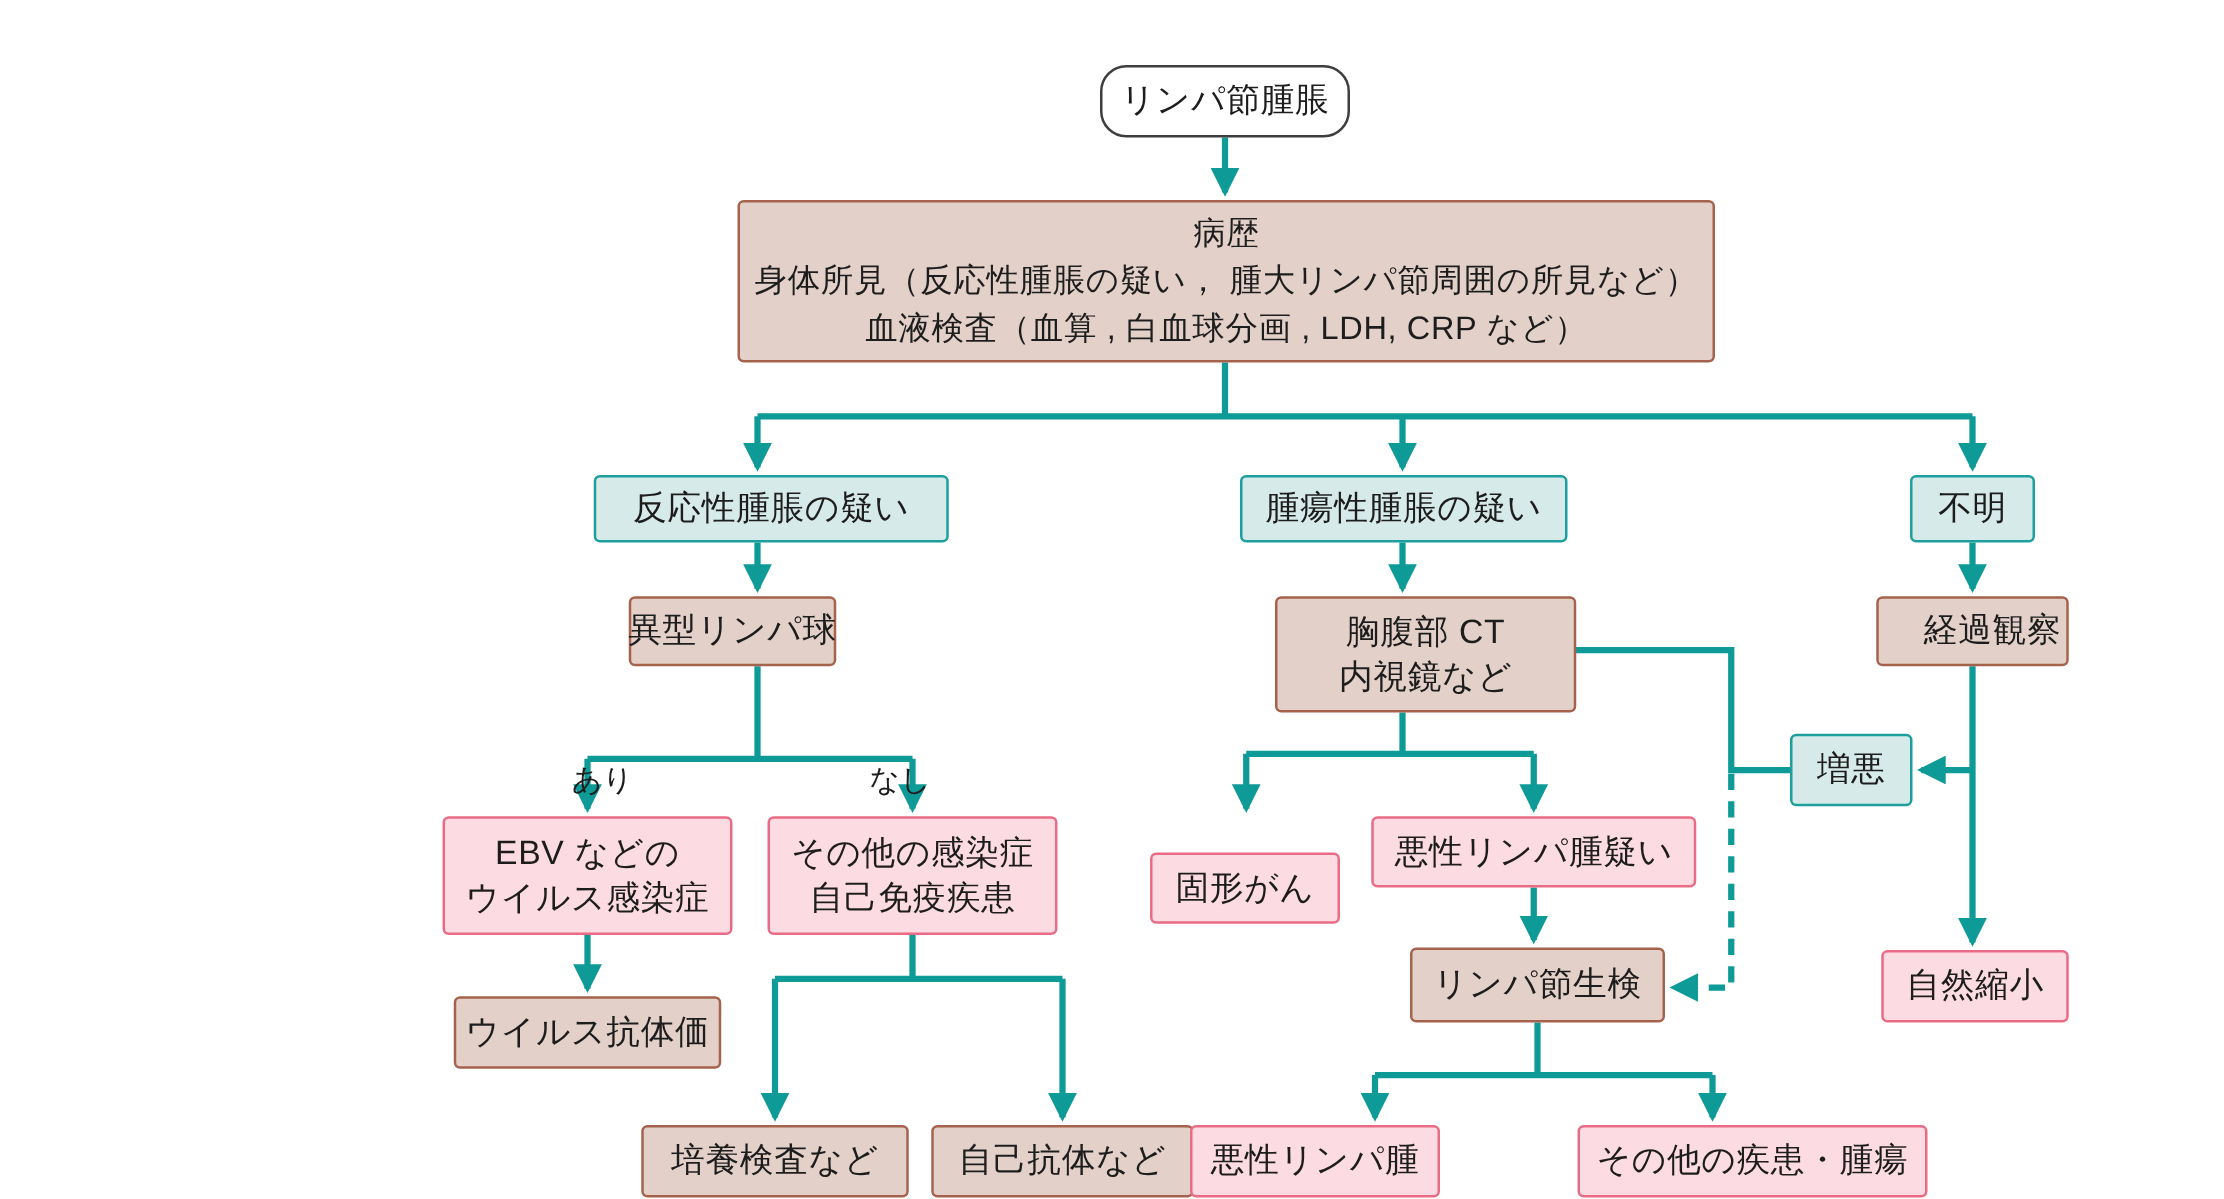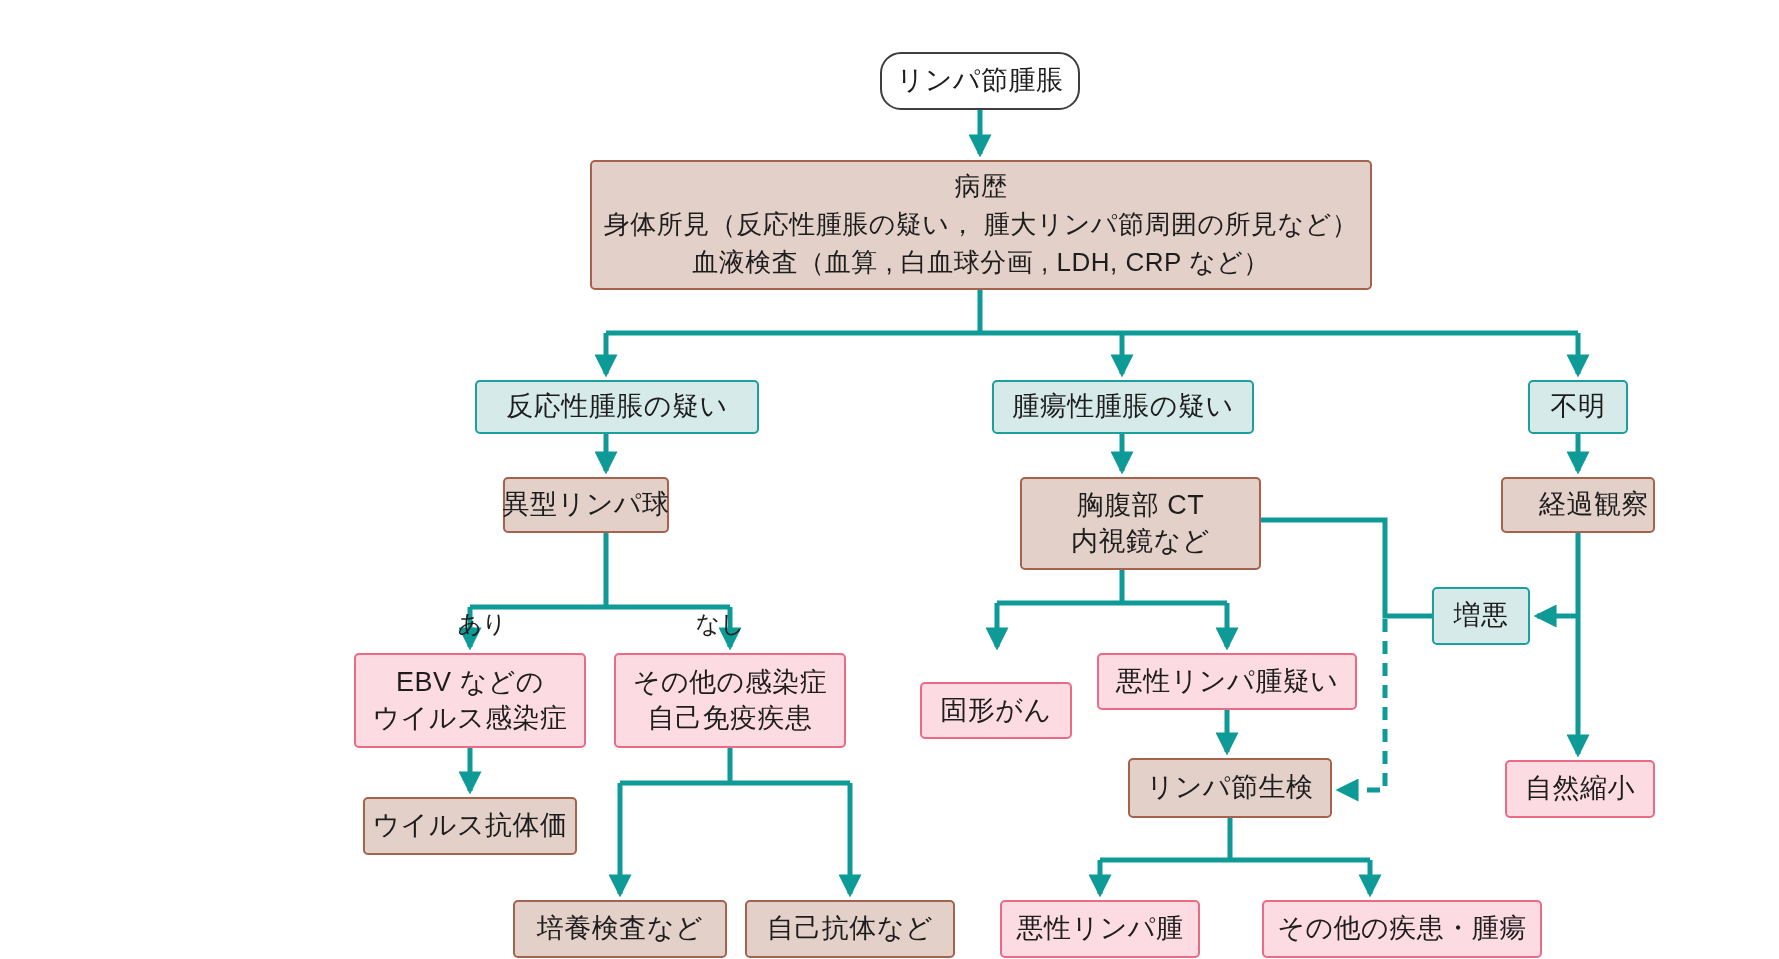--- a/index.html
+++ b/index.html
@@ -32,21 +32,21 @@
   #n-ebv{left:354px;top:653px;width:232px;height:95px;}
   #n-other-infection{left:614px;top:653px;width:232px;height:95px;}
   #n-solid-cancer{left:920px;top:653px;width:152px;height:57px;margin-top:29px;}
   #n-lymphoma-suspect{left:1097px;top:653px;width:260px;height:57px;}
   #n-worse{left:1432px;top:587px;width:98px;height:58px;}
   #n-biopsy{left:1128px;top:758px;width:204px;height:60px;}
   #n-virus-titer{left:363px;top:797px;width:214px;height:58px;}
   #n-shrink{left:1505px;top:760px;width:150px;height:58px;}
   #n-culture{left:513px;top:900px;width:214px;height:58px;}
   #n-autoantibody{left:745px;top:900px;width:210px;height:58px;}
-  #n-malignant{left:1000px;top:900px;width:200px;height:58px;}
+  #n-malignant{left:952px;top:900px;width:200px;height:58px;}
   #n-other-disease{left:1262px;top:900px;width:280px;height:58px;}
 
   #lbl-present{left:440px;top:560px;}
   #lbl-absent{left:678px;top:560px;}
 </style>
 </head>
 <body>
 
 <div class="canvas">
 

